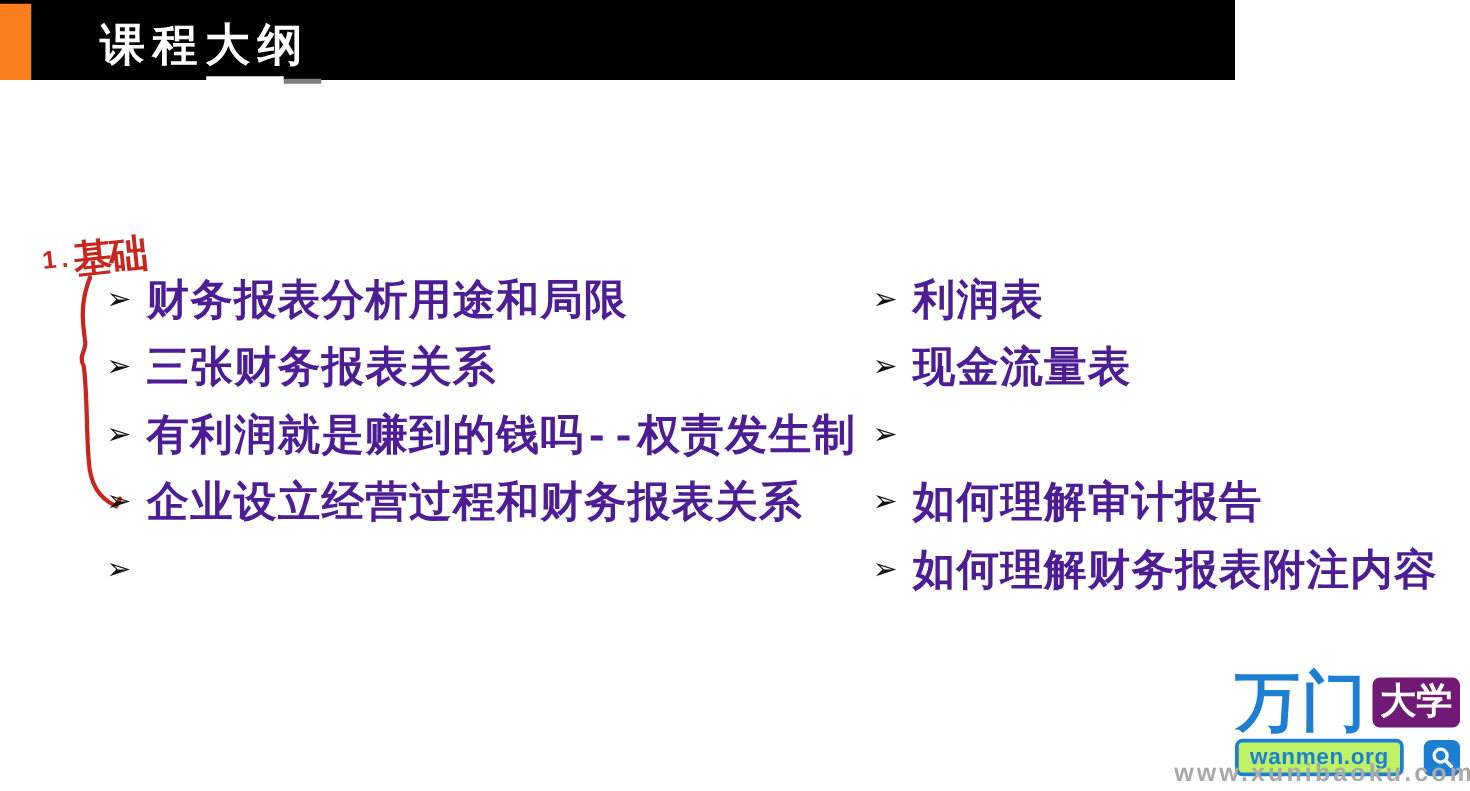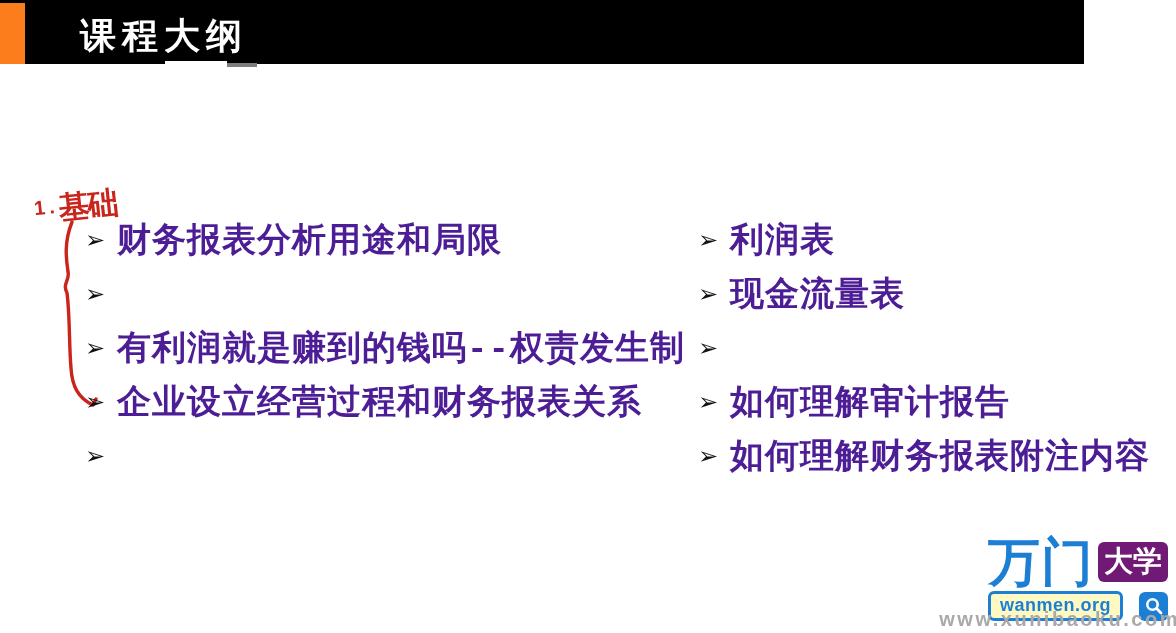--- a/index.html
+++ b/index.html
@@ -11,21 +11,21 @@
     width: 1176px;
     height: 633px;
     background: #ffffff;
     overflow: hidden;
   }
 
   
   .header-bar {
     position: absolute;
     left: 0; top: 0;
-    width: 1084px; height: 64px;
+    width: 988px; height: 64px;
     background: #000000;
   }
   .accent-block {
     position: absolute;
     left: 0; top: 3px;
     width: 25px; height: 61px;
     background: #fb7d1c;
   }
   .page-title {
     position: absolute;
@@ -137,21 +137,21 @@
   }
   .domain-box {
     border: 3px solid #1d7fd4;
     border-radius: 6px;
     color: #1d7fd4;
     font-size: 18px;
     font-weight: 800;
     letter-spacing: 0.5px;
     padding: 1px 9px 2px 9px;
     margin-right: 16px;
-    background: #fef9c3;
+    background: #bef264;
   }
   .search-btn {
     width: 30px; height: 29px;
     background: #1d7fd4;
     border-radius: 6px;
     display: flex;
     align-items: center;
     justify-content: center;
   }
 
@@ -192,20 +192,21 @@
              L 96 399" fill="none" stroke="#c9251c" stroke-width="3.4" stroke-linecap="round" stroke-linejoin="round"></path>
   </svg>
 
   <div class="outline-col left">
     <div class="outline-item">
       <span class="bullet">➢</span>
       <span class="item-text">财务报表分析用途和局限</span>
     </div>
     <div class="outline-item">
       <span class="bullet">➢</span>
+      <span class="item-text">三张财务报表关系</span>
     </div>
     <div class="outline-item">
       <span class="bullet">➢</span>
       <span class="item-text">有利润就是赚到的钱吗--权责发生制</span>
     </div>
     <div class="outline-item">
       <span class="bullet">➢</span>
       <span class="item-text">企业设立经营过程和财务报表关系</span>
     </div>
     <div class="outline-item">

